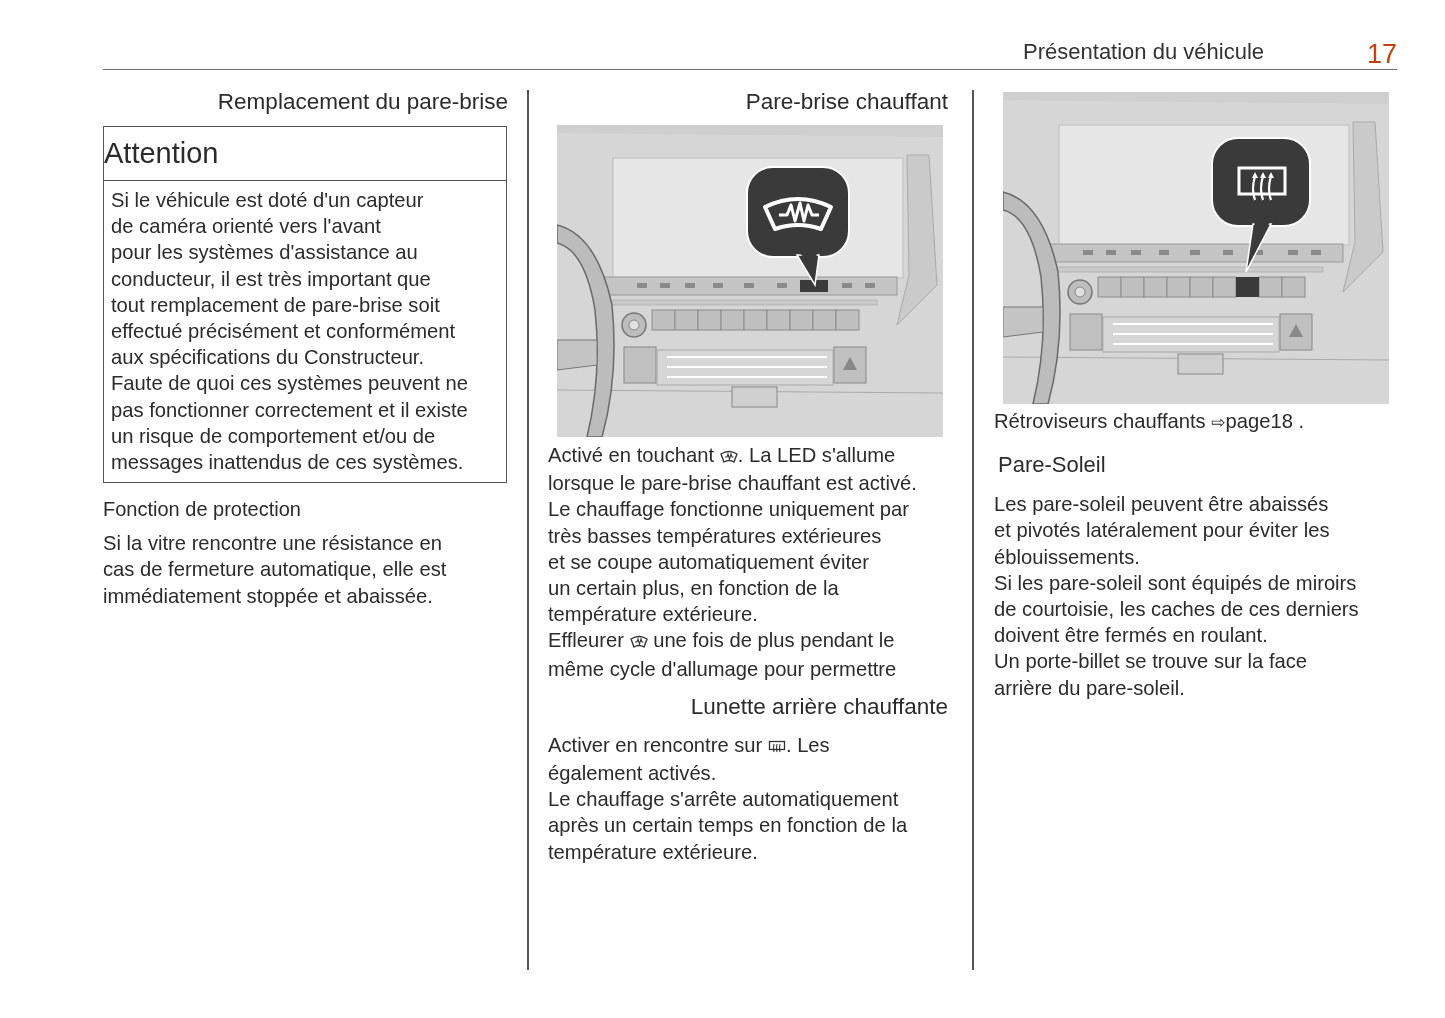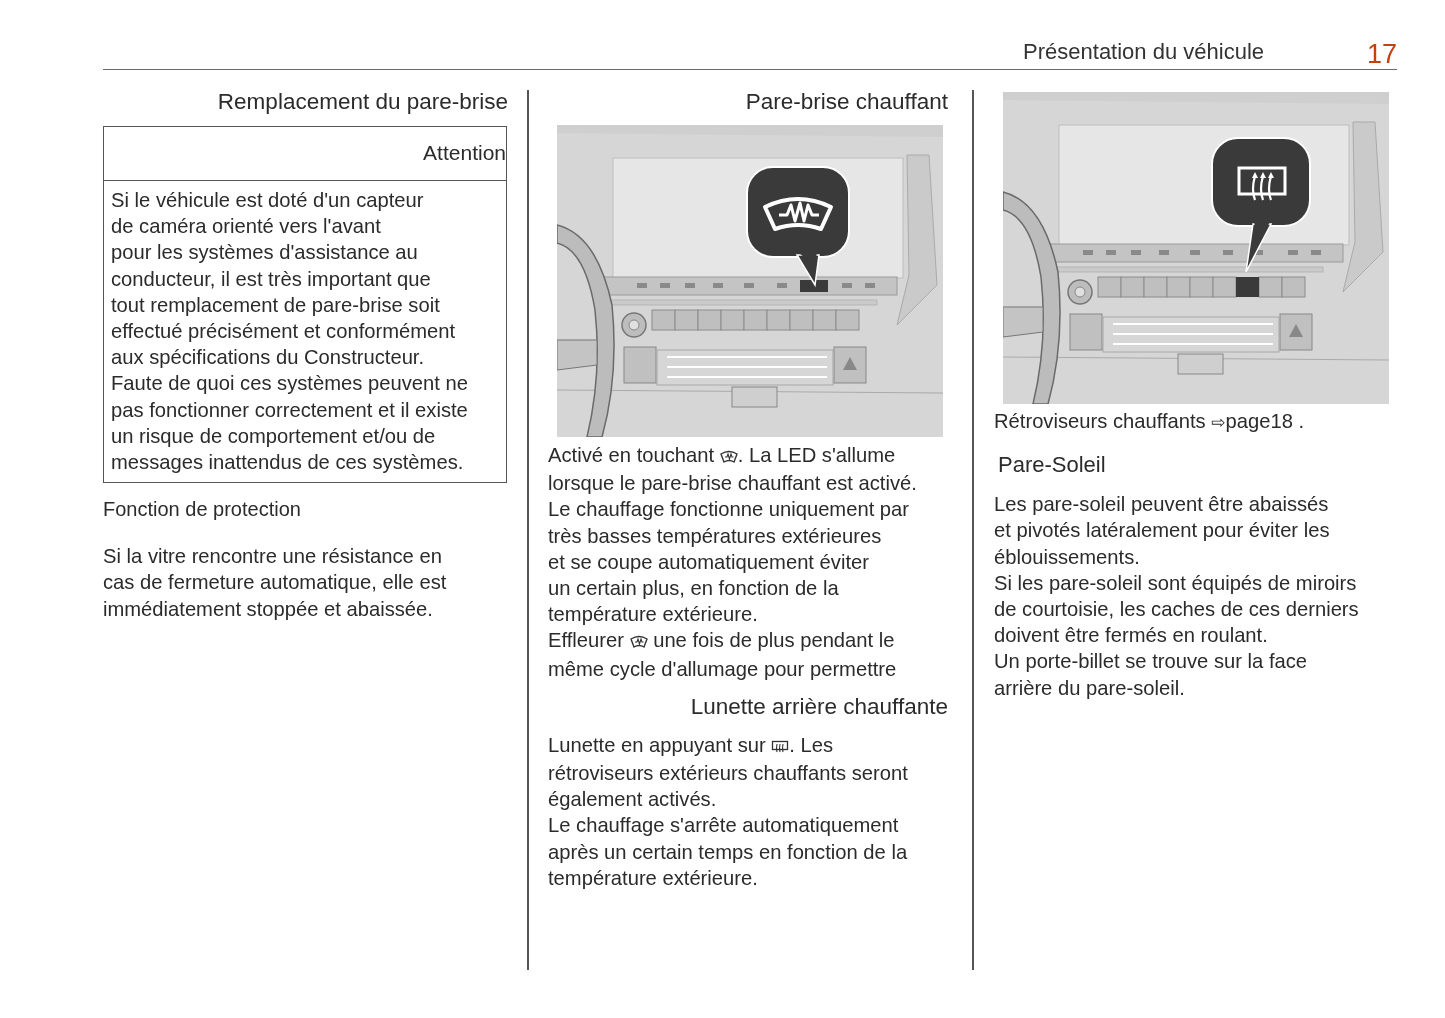--- a/index.html
+++ b/index.html
@@ -13,21 +13,21 @@
   .col1 { left: 103px; width: 405px; }
   .col2 { left: 548px; width: 400px; }
   .col3 { left: 994px; width: 405px; }
   .divider { position: absolute; top: 90px; width: 1.5px; height: 880px; background: #555; }
   .div1 { left: 527px; } .div2 { left: 972px; }
   h3 { font-weight: normal; font-size: 22.5px; margin: 4px 0 0 0; line-height: 26px; color: #2b2b2b; text-align: right; }
   h4 { font-weight: normal; font-size: 20px; margin: 0; line-height: 24px; color: #2b2b2b; }
   h2 { font-weight: normal; font-size: 22px; margin: 4px; line-height: 34px; color: #2b2b2b; }
   p { margin: 0; font-size: 20.2px; line-height: 26.2px; }
   .warn-box { border: 1.3px solid #555; margin-top: 11px; width: 402px; }
-  .warn-head { text-align: right; font-size: 21px; height: 53px; line-height: 52px;
+  .warn-head { text-align: left; font-size: 29px; height: 53px; line-height: 52px;
                border-bottom: 1.3px solid #555; }
   .warn-body { padding: 6px 7px 7px 7px; font-size: 20.2px; line-height: 26.2px; }
   .figure { position: relative; background: #d4d4d4; overflow: hidden; }
   .fig1 { width: 386px; height: 312px; margin: 10px 0 0 9px; }
   .fig2 { width: 386px; height: 312px; margin: 7px 0 0 9px; }
   .inline-icon { display: inline-block; vertical-align: -2px; }
 </style>
 </head>
 <body>
 
@@ -51,21 +51,21 @@
       <div>tout remplacement de pare-brise soit</div>
       <div>effectué précisément et conformément</div>
       <div>aux spécifications du Constructeur.</div>
       <div>Faute de quoi ces systèmes peuvent ne</div>
       <div>pas fonctionner correctement et il existe</div>
       <div>un risque de comportement et/ou de</div>
       <div>messages inattendus de ces systèmes.</div>
     </div>
   </div>
   <h4 style="margin-top:14px;">Fonction de protection</h4>
-  <p style="margin-top:22px;">
+  <p style="margin-top:9px;">
     <span style="display:block">Si la vitre rencontre une résistance en</span>
     <span style="display:block">cas de fermeture automatique, elle est</span>
     <span style="display:block">immédiatement stoppée et abaissée.</span>
   </p>
 </div>
 
 <div class="col col2">
   <h3>Pare-brise chauffant</h3>
   <div class="figure fig1">
     <svg width="386" height="312" viewBox="0 0 386 312">
@@ -133,25 +133,24 @@
     <span style="display:block">température extérieure.</span>
     <span style="display:block"><span>Effleurer </span><span class="inline-icon"><svg width="18" height="14" viewBox="0 0 18 14">
             <path d="M1 4 Q9 -1 17 4 L14 12 Q9 9 4 12 Z" fill="none" stroke="#333" stroke-width="1.4"></path>
             <polyline points="5,7 7,7 8,4 9.5,9 11,4 12,7 13.5,7" fill="none" stroke="#333" stroke-width="1.1"></polyline>
           </svg></span><span> une fois de plus pendant le</span></span>
     <span style="display:block">même cycle d'allumage pour permettre</span>
   </p>
 
   <h3 style="margin-top:12px;">Lunette arrière chauffante</h3>
   <p style="margin-top:12px;">
-    <span style="display:block"><span>Lunette en appuyant sur </span><span class="inline-icon"><svg width="18" height="14" viewBox="0 0 18 14">
+    <span style="display:block"><span>Activer en rencontre sur </span><span class="inline-icon"><svg width="18" height="14" viewBox="0 0 18 14">
             <rect x="1.5" y="1.5" width="15" height="8" fill="none" stroke="#333" stroke-width="1.3"></rect>
             <path d="M6 12 Q5 9 6 4 M9 12 Q8 9 9 4 M12 12 Q11 9 12 4" fill="none" stroke="#333" stroke-width="1.1"></path>
           </svg></span><span>. Les</span></span>
-    <span style="display:block">rétroviseurs extérieurs chauffants seront</span>
     <span style="display:block">également activés.</span>
     <span style="display:block">Le chauffage s'arrête automatiquement</span>
     <span style="display:block">après un certain temps en fonction de la</span>
     <span style="display:block">température extérieure.</span>
   </p>
 </div>
 
 <div class="col col3">
   <div class="figure fig2" style="margin-left:9px;">
     <svg width="386" height="312" viewBox="0 0 386 312">

